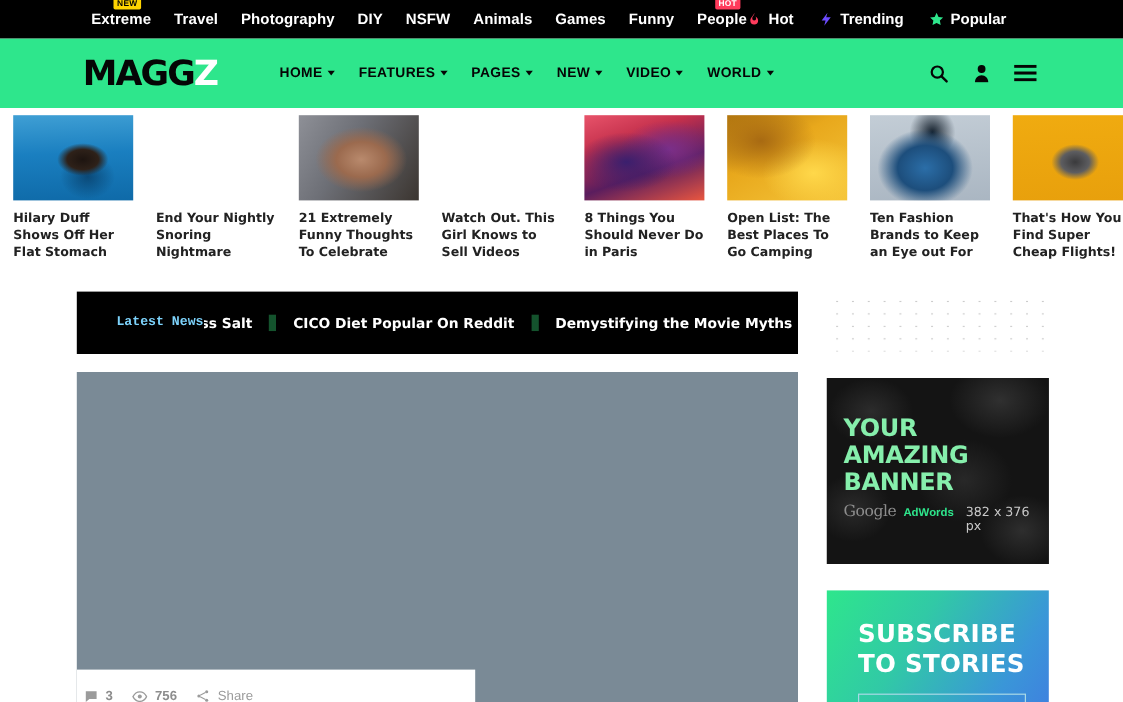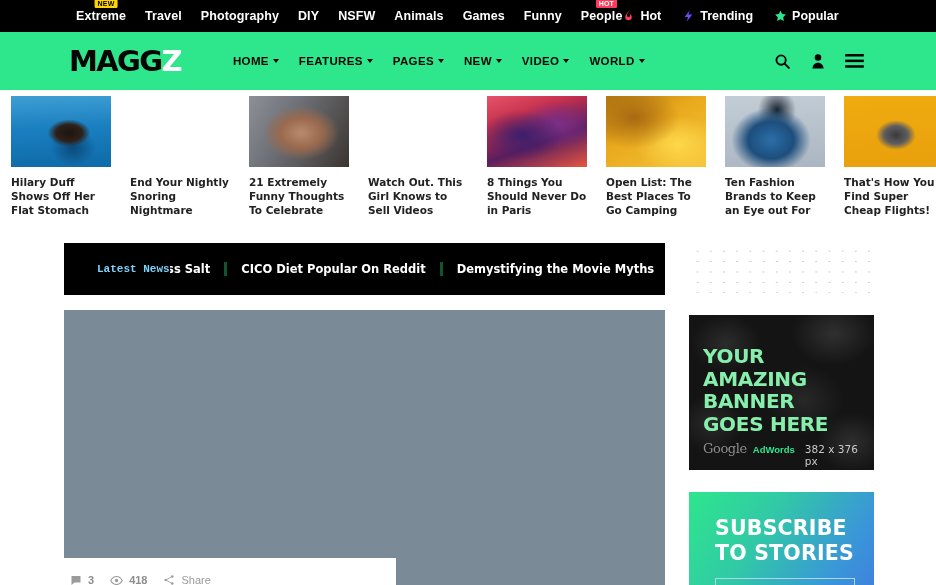--- a/index.html
+++ b/index.html
@@ -55,21 +55,21 @@
   .side-col { width:185px; flex:0 0 185px; }
 
   
   .news { background:#000; height:52px; display:flex; align-items:center;
     overflow:hidden; }
   .news-lbl { color:#7dd3fc; font-size:11px; font-weight:bold; padding:0 18px 0 33px;
     white-space:nowrap; font-family:Liberation Mono, monospace; }
   .ticker { display:flex; align-items:center; overflow:hidden; flex:1;
     margin-left:-18px; }
   .tick { color:#fff; font-size:11.5px; font-weight:bold; white-space:nowrap;
-    padding:0 14px; border-left:3px solid #14532d; font-family:"DejaVu Sans", sans-serif; }
+    padding:0 14px; border-left:6px solid #14532d; font-family:"DejaVu Sans", sans-serif; }
   .tick.first { border-left:none; margin-left:-40px; }
 
   
   .hero { margin-top:15px; height:292px; position:relative; overflow:hidden;
     background:#7a8a96; }
   .hero .photo { position:absolute; inset:0; }
   .hero-card { position:absolute; left:0; bottom:0; width:332px; height:44px;
     background:#fff; display:flex; align-items:center; padding-left:6px; gap:16px; }
   .meta { display:flex; align-items:center; gap:6px; color:#8d8d8d;
     font-size:11px; font-weight:bold; }
@@ -296,21 +296,21 @@
           <svg width="12" height="12" viewBox="0 0 24 24">
               <path fill="#9b9b9b" d="M3 4h18v13H9l-6 5z"></path>
             </svg>
           <span>3</span>
         </div>
         <div class="meta">
           <svg width="13" height="13" viewBox="0 0 24 24">
               <path fill="none" stroke="#9b9b9b" stroke-width="2" d="M1.5 12C4 7 8 4.6 12 4.6S20 7 22.5 12C20 17 16 19.4 12 19.4S4 17 1.5 12z"></path>
               <circle cx="12" cy="12" r="3.1" fill="#9b9b9b"></circle>
             </svg>
-          <span>418</span>
+          <span>756</span>
         </div>
         <div class="meta">
           <svg width="12" height="12" viewBox="0 0 24 24">
               <g fill="#9b9b9b">
                 <circle cx="18.5" cy="5" r="2.6"></circle>
                 <circle cx="5.5" cy="12" r="2.6"></circle>
                 <circle cx="18.5" cy="19" r="2.6"></circle>
               </g>
               <g stroke="#9b9b9b" stroke-width="1.7">
                 <line x1="7.6" y1="10.8" x2="16.4" y2="6.1"></line>
@@ -333,21 +333,20 @@
         radial-gradient(ellipse 50px 40px at 20% 18%, #2c2c2c 0%, transparent 70%),
         radial-gradient(ellipse 60px 45px at 78% 12%, #303030 0%, transparent 70%),
         radial-gradient(ellipse 55px 48px at 62% 55%, #282828 0%, transparent 72%),
         radial-gradient(ellipse 45px 40px at 12% 70%, #2a2a2a 0%, transparent 70%),
         radial-gradient(ellipse 50px 42px at 88% 82%, #2e2e2e 0%, transparent 70%),
         #141414;"></div>
       <h2>
         <span>YOUR</span><br>
         <span>AMAZING</span><br>
         <span>BANNER</span><br>
-        <span>GOES HERE</span>
       </h2>
       <div class="ad-row">
         <span class="g-logo">Google</span>
         <span class="aw">AdWords</span>
         <span class="adsz">382 x 376 px</span>
       </div>
     </div>
 
     <div class="sub">
       <h3>

